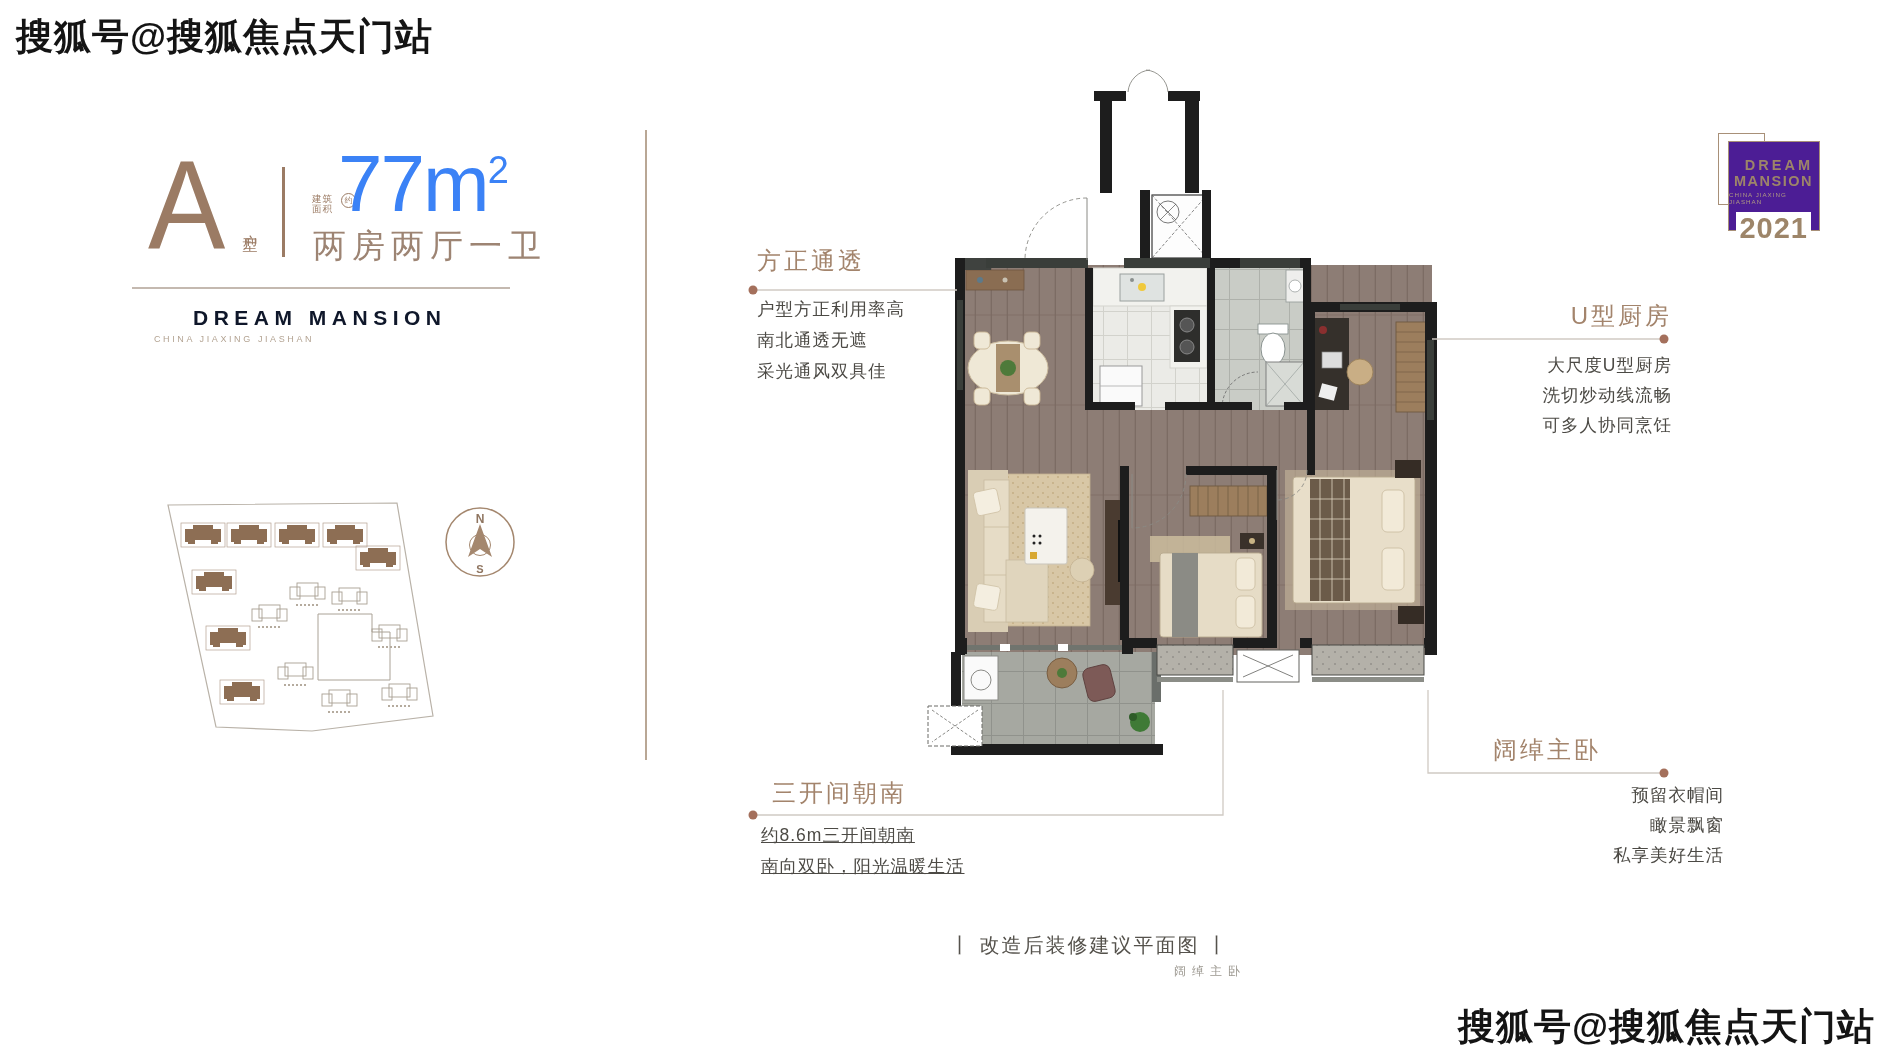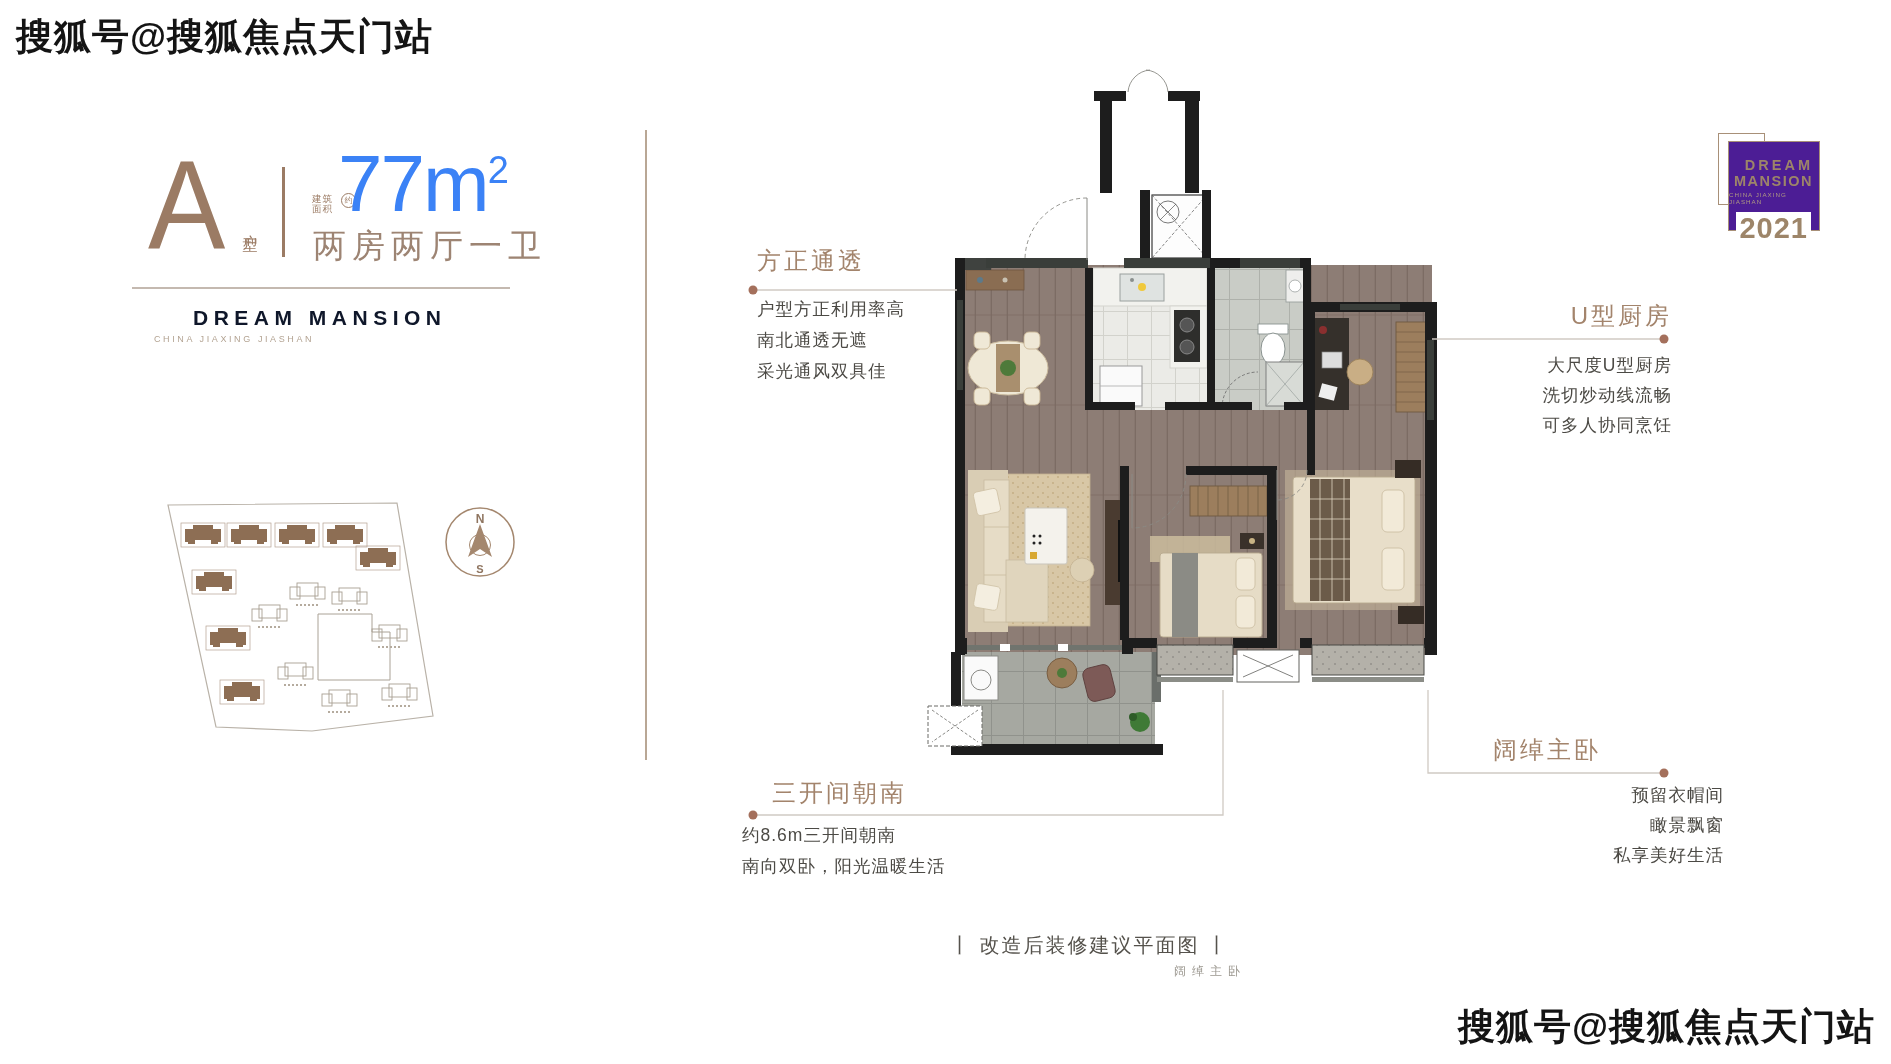--- a/index.html
+++ b/index.html
@@ -28,21 +28,21 @@
   .tall-line{left:645px;top:130px;width:2px;height:630px;background:#b9a795;}
   
   .callout-title{font-size:24px;color:#a3846c;letter-spacing:3px;white-space:nowrap;}
   .callout-body{font-size:17.5px;color:#4c4a45;line-height:31px;letter-spacing:1px;white-space:nowrap;}
   .align-r{text-align:right;}
   .co-tl-title{left:757px;top:245px;}
   .co-tl-body{left:757px;top:294px;}
   .co-tr-title{left:1422px;top:300px;width:250px;}
   .co-tr-body{left:1422px;top:350px;width:250px;line-height:30px;}
   .co-bl-title{left:772px;top:777px;}
-  .co-bl-body{left:742px;top:820px;}
+  .co-bl-body{left:761px;top:820px;text-decoration:underline;}
   .co-br-title{left:1422px;top:734px;width:250px;text-align:center;}
   .co-br-body{left:1474px;top:780px;width:250px;line-height:30px;}
   
   .caption-main{left:950px;top:932px;width:520px;text-align:left;font-size:20px;color:#55524c;letter-spacing:2px;}
   .caption-note{left:950px;top:963px;width:520px;text-align:center;font-size:12px;color:#9b978f;letter-spacing:6px;}
   
   .logo{left:1700px;top:118px;width:150px;height:135px;}
   .logo .sq-back{position:absolute;left:18px;top:15px;width:45px;height:70px;border:1.5px solid #a89078;}
   .logo .sq-front{position:absolute;left:28px;top:23px;width:90px;height:88px;border:1.5px solid #a89078;background:#4c1d95;}
   .logo .l1{position:absolute;right:6px;top:15px;font-size:14.5px;font-weight:600;color:#9d8569;letter-spacing:3px;}

